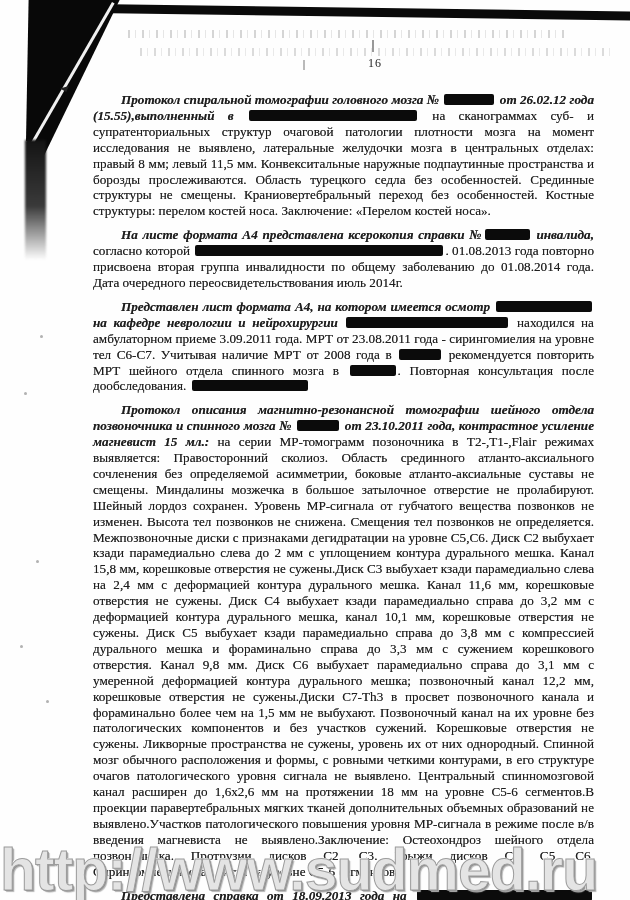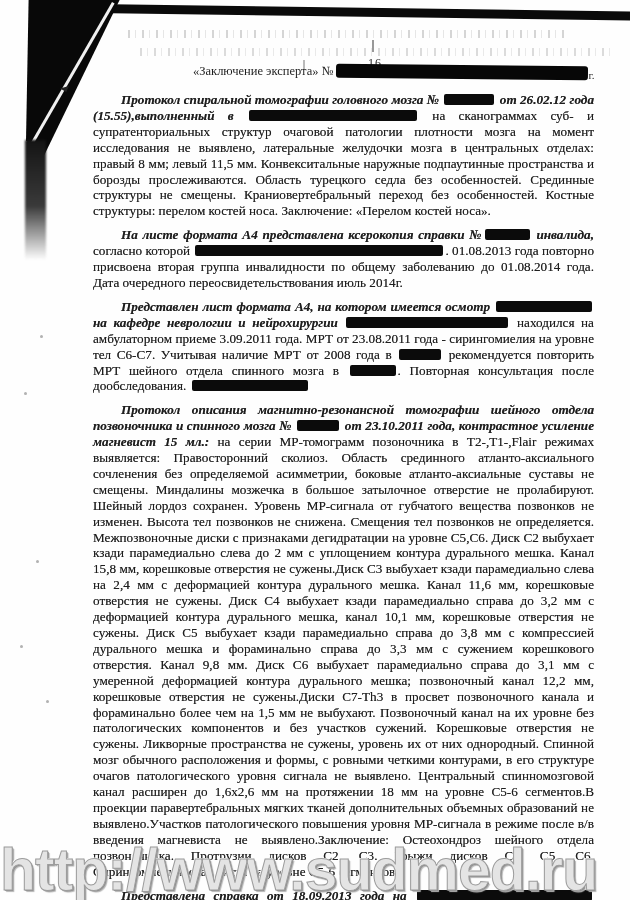--- a/index.html
+++ b/index.html
@@ -87,25 +87,20 @@
   <div class="smudge s2"></div>
   <div class="tick" style="left:372px;top:40px;height:12px;"></div>
   <div class="tick" style="left:303px;top:60px;height:10px;opacity:.4;"></div>
   <div class="speck" style="left:40px;top:335px;"></div>
   <div class="speck" style="left:24px;top:392px;"></div>
   <div class="speck" style="left:36px;top:560px;"></div>
   <div class="speck" style="left:20px;top:645px;"></div>
   <div class="speck" style="left:46px;top:700px;"></div>
 
   <div class="page-number">16</div>
-  <div class="header-line">
-    <span>«Заключение эксперта» №</span>
-    <span class="header-redaction"></span>
-    <span class="header-suffix">г.</span>
-  </div>
 
   <div class="report-body">
       <p class="para"><span class="bi">Протокол спиральной томографии головного мозга № </span><span class="redact" style="width: 50px;"></span><span class="bi"> от 26.02.12 года (15.55),выполненный в </span><span class="redact" style="width: 168px;"></span><span class="n"> на сканограммах суб- и супратенториальных структур очаговой патологии плотности мозга на момент исследования не выявлено, латеральные желудочки мозга в центральных отделах: правый 8 мм; левый 11,5 мм. Конвекситальные наружные подпаутинные пространства и борозды прослеживаются. Область турецкого седла без особенностей. Срединные структуры не смещены. Краниовертебральный переход без особенностей. Костные структуры: перелом костей носа. Заключение: «Перелом костей носа».</span></p>
       <p class="para"><span class="bi">На листе формата А4 представлена ксерокопия справки №</span><span class="redact" style="width: 45px;"></span><span class="bi"> инвалида, </span><span class="n">согласно которой </span><span class="redact" style="width: 248px;"></span><span class="n">. 01.08.2013 года повторно присвоена вторая группа инвалидности по общему заболеванию до 01.08.2014 года. Дата очередного переосвидетельствования июль 2014г.</span></p>
       <p class="para"><span class="bi">Представлен лист формата А4, на котором имеется осмотр </span><span class="redact" style="width: 96px;"></span><span class="bi"> на кафедре неврологии и нейрохирургии </span><span class="redact" style="width: 162px;"></span><span class="n"> находился на амбулаторном приеме 3.09.2011 года. МРТ от 23.08.2011 года - сирингомиелия на уровне тел С6-С7. Учитывая наличие МРТ от 2008 года в </span><span class="redact" style="width: 42px;"></span><span class="n"> рекомендуется повторить МРТ шейного отдела спинного мозга в </span><span class="redact" style="width: 46px;"></span><span class="n">. Повторная консультация после дообследования. </span><span class="redact" style="width: 116px;"></span></p>
       <p class="para"><span class="bi">Протокол описания магнитно-резонансной томографии шейного отдела позвоночника и спинного мозга № </span><span class="redact" style="width: 42px;"></span><span class="bi"> от 23.10.2011 года, контрастное усиление магневист 15 мл.: </span><span class="n">на серии МР-томограмм позоночника в Т2-,Т1-,Flair режимах выявляется: Правосторонний сколиоз. Область срединного атланто-аксиального сочленения без определяемой асимметрии, боковые атланто-аксиальные суставы не смещены. Миндалины мозжечка в большое затылочное отверстие не пролабируют. Шейный лордоз сохранен. Уровень МР-сигнала от губчатого вещества позвонков не изменен. Высота тел позвонков не снижена. Смещения тел позвонков не определяется. Межпозвоночные диски с признаками дегидратации на уровне С5,С6. Диск С2 выбухает кзади парамедиально слева до 2 мм с уплощением контура дурального мешка. Канал 15,8 мм, корешковые отверстия не сужены.Диск С3 выбухает кзади парамедиально слева на 2,4 мм с деформацией контура дурального мешка. Канал 11,6 мм, корешковые отверстия не сужены. Диск С4 выбухает кзади парамедиально справа до 3,2 мм с деформацией контура дурального мешка, канал 10,1 мм, корешковые отверстия не сужены. Диск С5 выбухает кзади парамедиально справа до 3,8 мм с компрессией дурального мешка и фораминально справа до 3,3 мм с сужением корешкового отверстия. Канал 9,8 мм. Диск С6 выбухает парамедиально справа до 3,1 мм с умеренной деформацией контура дурального мешка; позвоночный канал 12,2 мм, корешковые отверстия не сужены.Диски С7-Th3 в просвет позвоночного канала и фораминально более чем на 1,5 мм не выбухают. Позвоночный канал на их уровне без патологических компонентов и без участков сужений. Корешковые отверстия не сужены. Ликворные пространства не сужены, уровень их от них однородный. Спинной мозг обычного расположения и формы, с ровными четкими контурами, в его структуре очагов патологического уровня сигнала не выявлено. Центральный спинномозговой канал расширен до 1,6х2,6 мм на протяжении 18 мм на уровне С5-6 сегментов.В проекции паравертебральных мягких тканей дополнительных объемных образований не выявлено.Участков патологического повышения уровня МР-сигнала в режиме после в/в введения магневиста не выявлено.Заключение: Остеохондроз шейного отдела позвоночника. Протрузии дисков С2, С3. Грыжи дисков С4, С5, С6. Сирингомиелическая киста на уровне С5-6 сегментов.</span></p>
       <p class="para"><span class="bi">Представлена справка от 18.09.2013 года на </span><span class="redact" style="width: 175px;"></span><span class="bi"> согласно которой он наблюдается у невролога в </span><span class="redact" style="width: 72px;"></span><span class="n"> диагнозом: «Последствия ЧМТ, ушибы головного мозга легкой степени в лобно-базальных отделах от 26.02.2012 года. Умеренно выраженные кортико-атрофические изменения. Капиллярная телеангиоэктазия в левой</span></p>
     </div>
 
   <div class="watermark">http://www.sudmed.ru</div>

